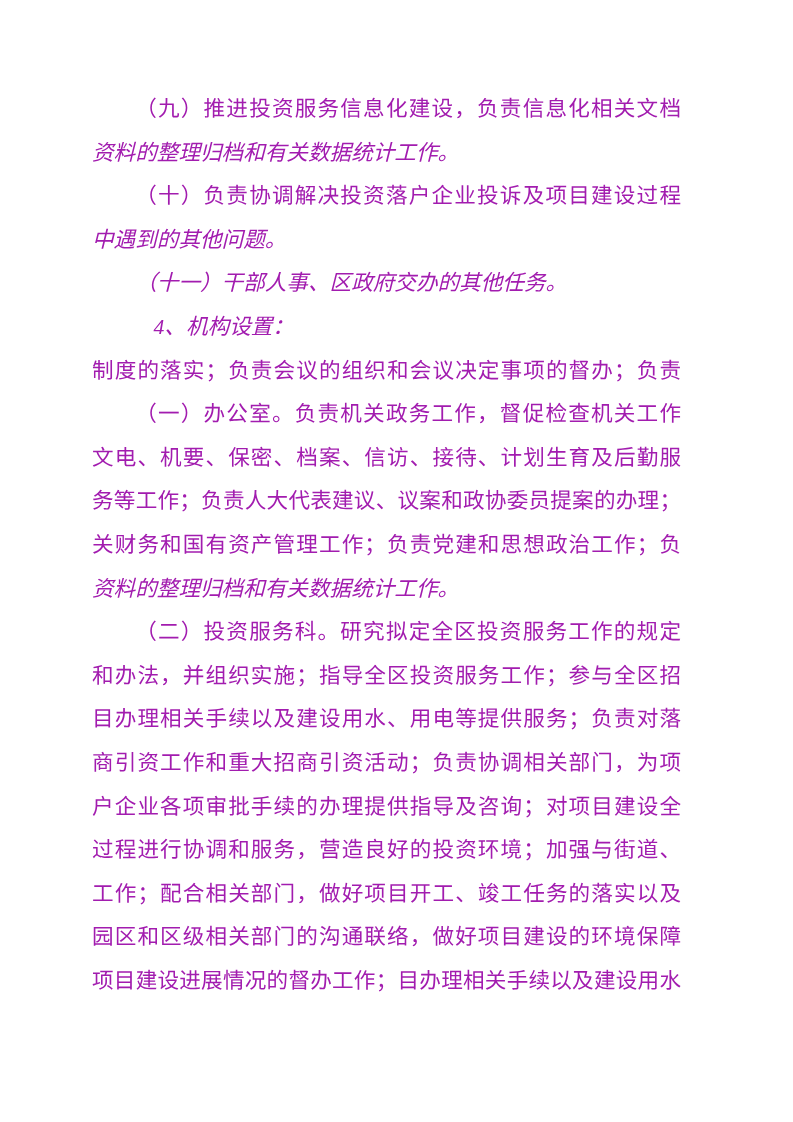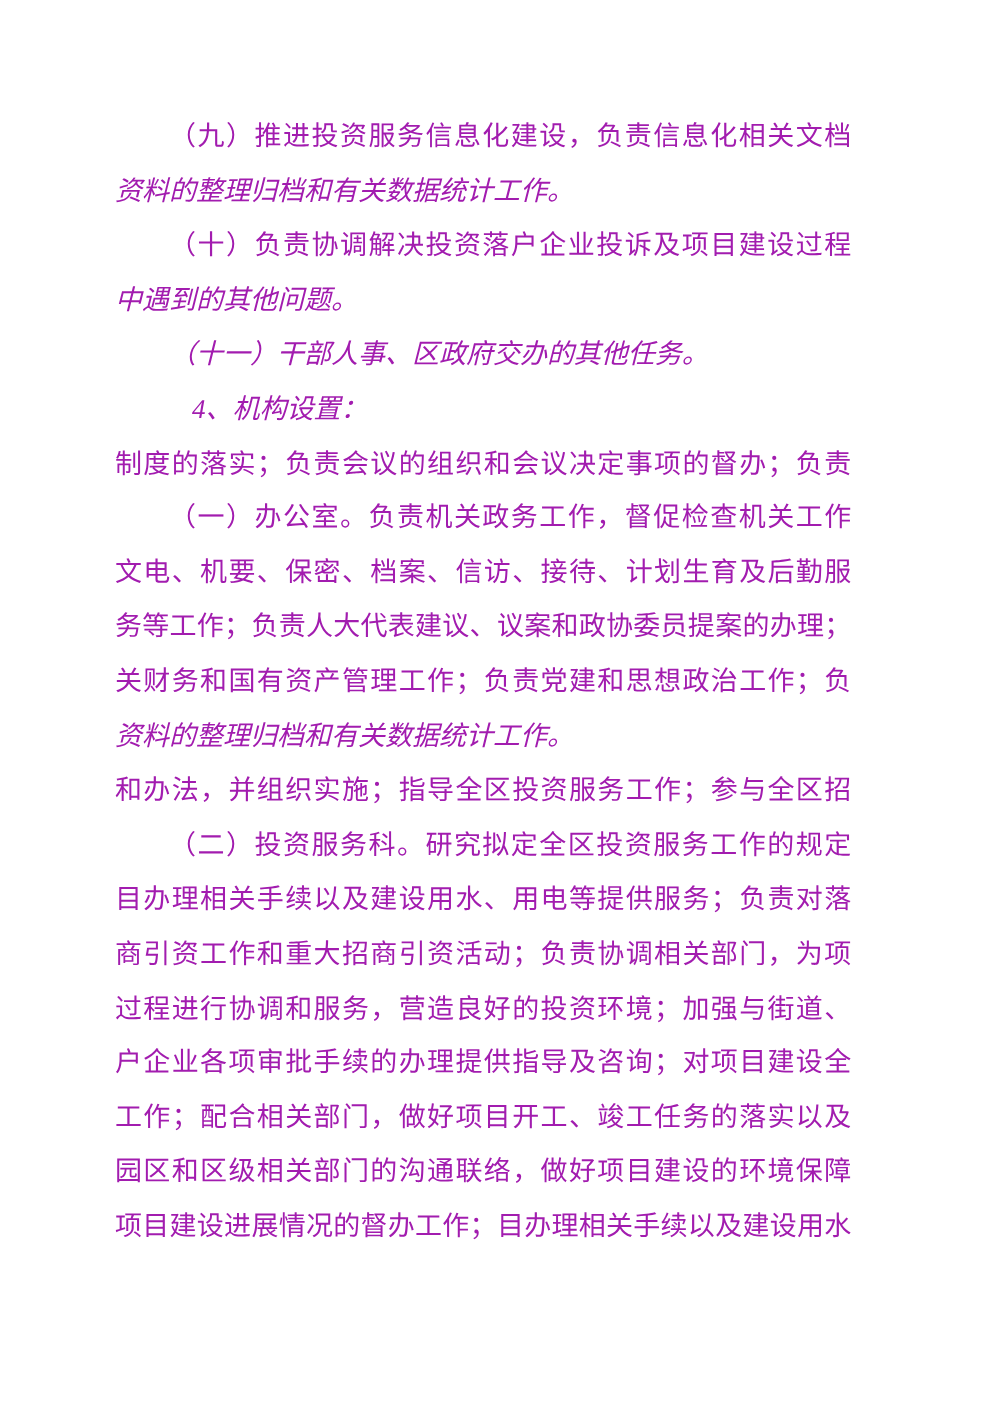--- a/index.html
+++ b/index.html
@@ -69,24 +69,24 @@
   <div class="para">
     <div class="line">制度的落实；负责会议的组织和会议决定事项的督办；负责</div>
     <div class="line first">（一）办公室。负责机关政务工作，督促检查机关工作</div>
     <div class="line">文电、机要、保密、档案、信访、接待、计划生育及后勤服</div>
     <div class="line">务等工作；负责人大代表建议、议案和政协委员提案的办理；</div>
     <div class="line">关财务和国有资产管理工作；负责党建和思想政治工作；负</div>
     <div class="line last">资料的整理归档和有关数据统计工作。</div>
   </div>
 
   <div class="para">
+    <div class="line first">（二）投资服务科。研究拟定全区投资服务工作的规定</div>
     <div class="line">和办法，并组织实施；指导全区投资服务工作；参与全区招</div>
-    <div class="line first">（二）投资服务科。研究拟定全区投资服务工作的规定</div>
     <div class="line">目办理相关手续以及建设用水、用电等提供服务；负责对落</div>
     <div class="line">商引资工作和重大招商引资活动；负责协调相关部门，为项</div>
+    <div class="line">户企业各项审批手续的办理提供指导及咨询；对项目建设全</div>
     <div class="line">过程进行协调和服务，营造良好的投资环境；加强与街道、</div>
-    <div class="line">户企业各项审批手续的办理提供指导及咨询；对项目建设全</div>
     <div class="line">工作；配合相关部门，做好项目开工、竣工任务的落实以及</div>
     <div class="line">园区和区级相关部门的沟通联络，做好项目建设的环境保障</div>
     <div class="line">项目建设进展情况的督办工作；目办理相关手续以及建设用水</div>
   </div>
 
 </div>
 
 </body></html>

